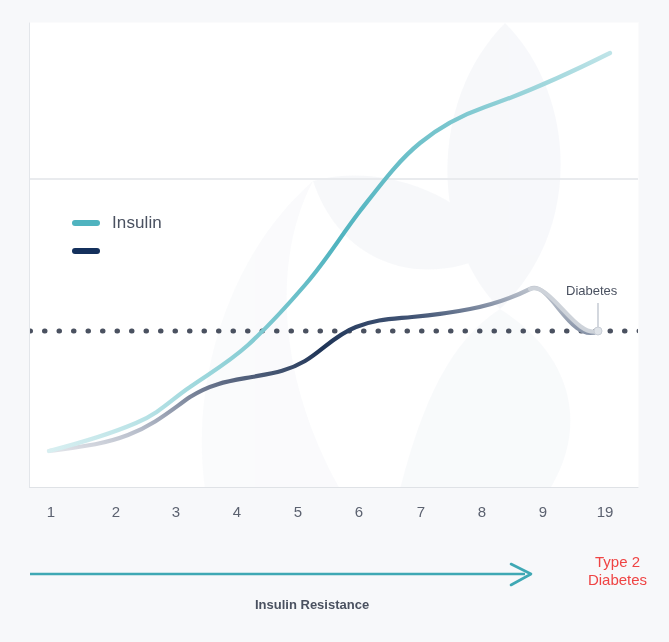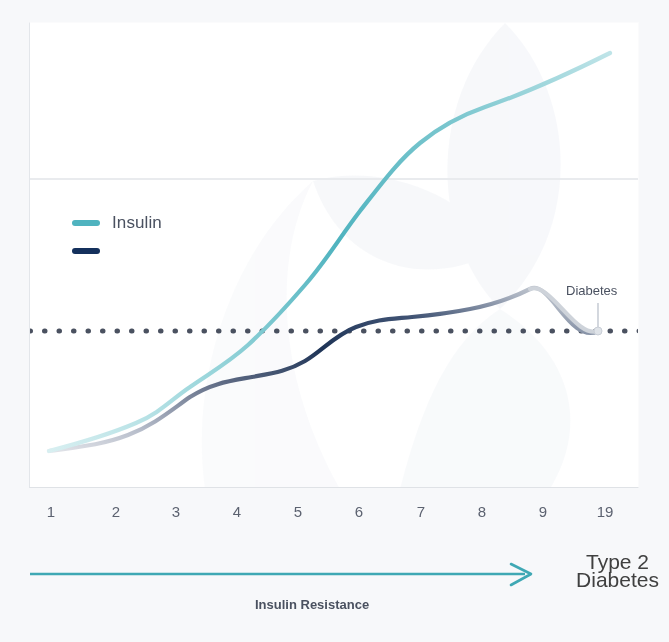--- a/index.html
+++ b/index.html
@@ -95,22 +95,22 @@
     top: 597px;
     font-size: 13px;
     font-weight: bold;
     color: #4a5160;
     white-space: nowrap;
   }
   .end-label {
     position: absolute;
     left: 570px;
     top: 553px;
-    font-size: 21px;
-    color: #404040;
+    font-size: 15px;
+    color: #ef4444;
     text-align: center;
     line-height: 18px;
     width: 95px;
   }
   .end-label span { display: block; }
 </style>
 </head>
 <body>
 
 <div id="figure">

